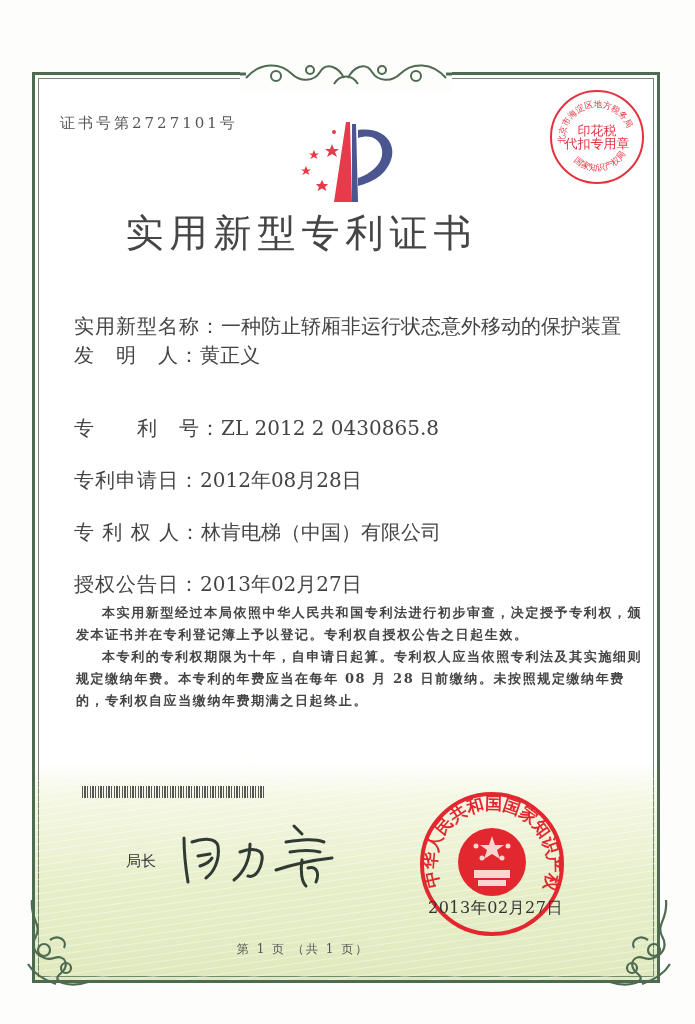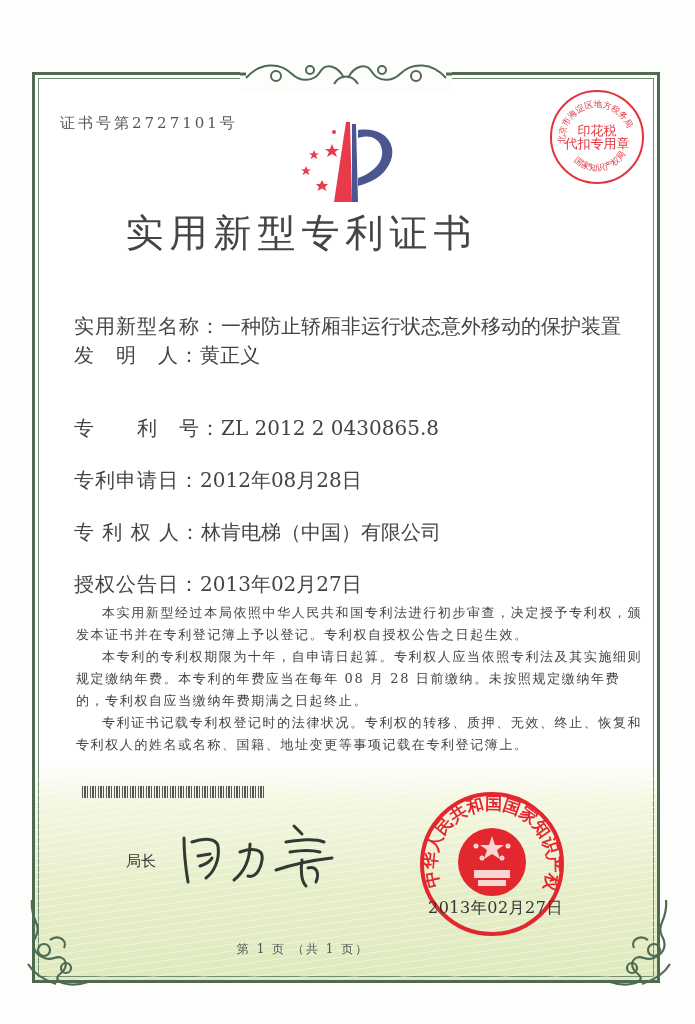--- a/index.html
+++ b/index.html
@@ -54,21 +54,21 @@
       font-family: "DejaVu Sans", "Liberation Sans", sans-serif;
       font-size: 38px; letter-spacing: 6px; color: #454545;
     }
     .field {
       position: absolute; left: 74px; font-size: 20px; color: #444;
       white-space: nowrap;
     }
     .field .lbl { letter-spacing: 1px; }
     .body-text {
       position: absolute; left: 76px; width: 570px; top: 602px;
-      font-size: 13px; line-height: 22px; color: #444; letter-spacing: 1.6px;
+      font-size: 13px; line-height: 22px; color: #444; letter-spacing: 1.6px; font-weight: bold;
     }
     .body-text p { margin: 0; text-indent: 2em; }
     .barcode {
       position: absolute; left: 82px; top: 786px; width: 182px; height: 12px;
       background: repeating-linear-gradient(90deg, #555 0px, #555 1px, transparent 1px, transparent 2px, #555 2px, #555 4px, transparent 4px, transparent 5px, #555 5px, #555 6px, transparent 6px, transparent 8px);
     }
     .director {
       position: absolute; left: 126px; top: 852px;
       font-family: "DejaVu Sans", "Liberation Sans", sans-serif;
       font-size: 15px; color: #333;
@@ -176,21 +176,20 @@
 <div class="field" style="top:519px">
   <span class="lbl">专 利 权 人：</span><span>林肯电梯（中国）有限公司</span>
 </div>
 <div class="field" style="top:571px">
   <span class="lbl">授权公告日：</span><span>2013年02月27日</span>
 </div>
 
 <div class="body-text">
   <p>本实用新型经过本局依照中华人民共和国专利法进行初步审查，决定授予专利权，颁发本证书并在专利登记簿上予以登记。专利权自授权公告之日起生效。</p>
   <p>本专利的专利权期限为十年，自申请日起算。专利权人应当依照专利法及其实施细则规定缴纳年费。本专利的年费应当在每年 08 月 28 日前缴纳。未按照规定缴纳年费的，专利权自应当缴纳年费期满之日起终止。</p>
-  <p>专利证书记载专利权登记时的法律状况。专利权的转移、质押、无效、终止、恢复和专利权人的姓名或名称、国籍、地址变更等事项记载在专利登记簿上。</p>
 </div>
 
 <div class="barcode"></div>
 
 <div class="director">局长</div>
 
 <svg class="signature" viewBox="0 0 160 70">
   <g fill="none" stroke="#2f3a33" stroke-width="3" stroke-linecap="round">
     <path d="M6 18 C6 34, 8 50, 10 62"></path>
     <path d="M14 22 C26 18, 38 18, 40 26 C42 40, 36 52, 28 58"></path>

